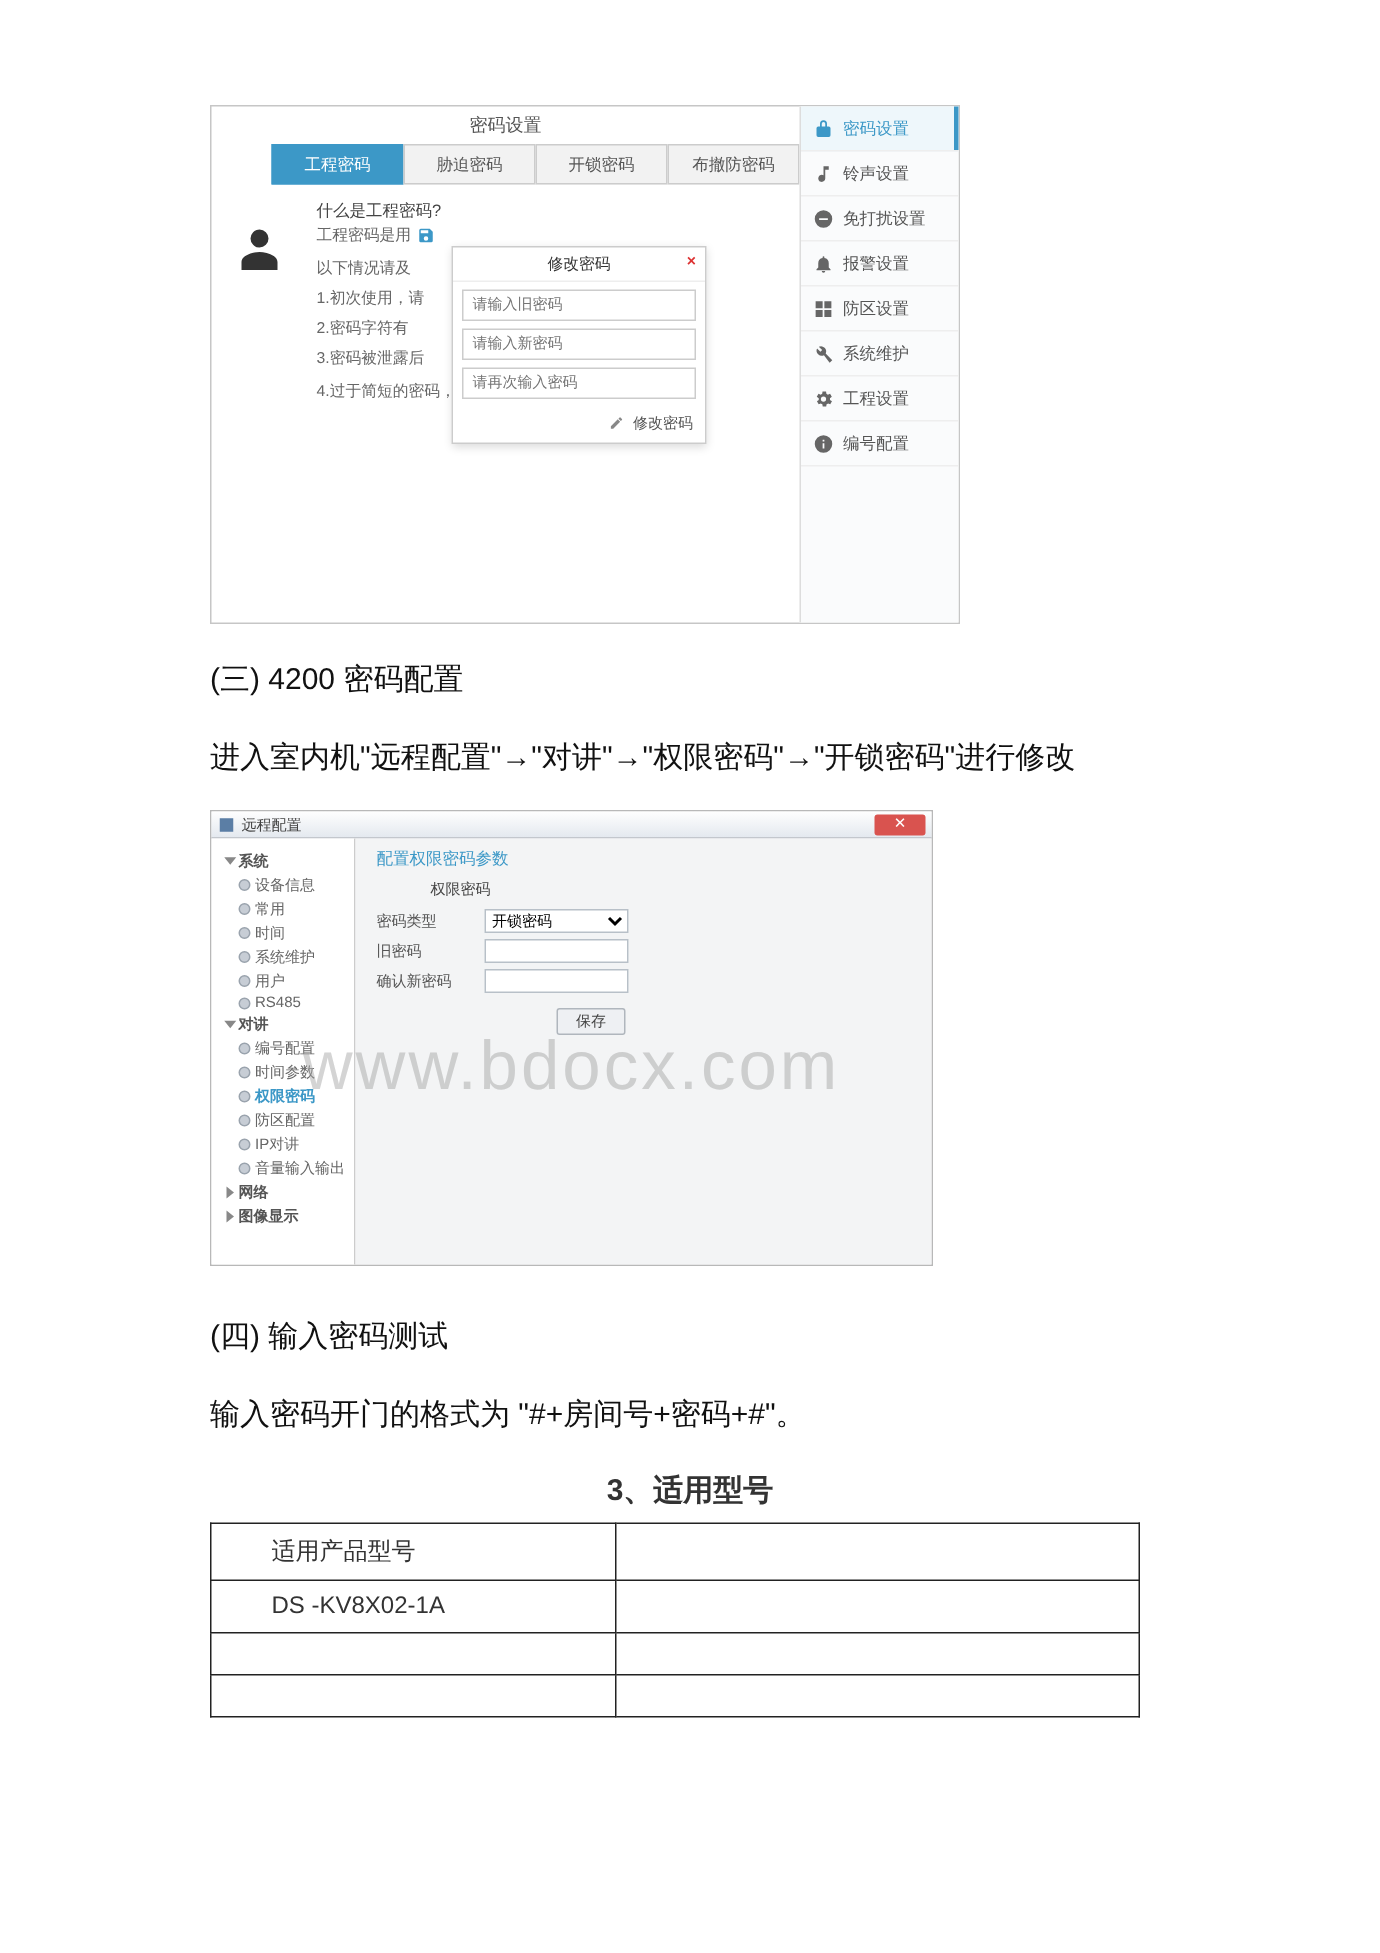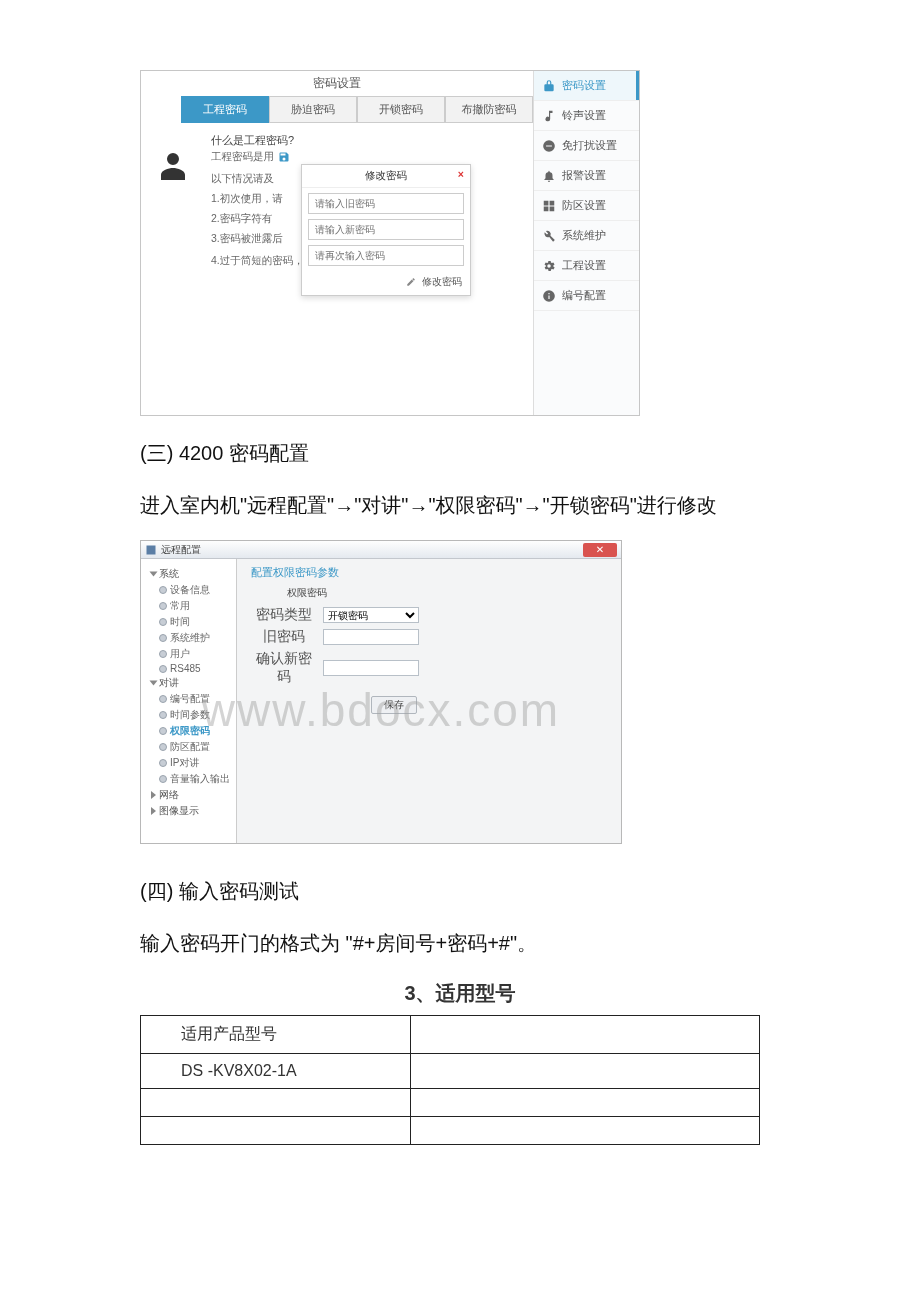--- a/index.html
+++ b/index.html
@@ -151,37 +151,37 @@
   }
   .shot2-body { display:flex; height: calc(100% - 18px);}
   .tree {
     width: 96px;
     background:#fff;
     border-right:1px solid #ccc;
     padding: 6px 2px;
     overflow:hidden;
   }
   .tree ul { list-style:none; margin:0; padding:0 0 0 8px; }
-  .tree > ul > li > .tlabel { font-weight:normal; color:#555; }
+  .tree > ul > li > .tlabel { font-weight:bold; color:#555; }
   .tree li { margin:2px 0; white-space:nowrap; }
   .tlabel { display:flex; align-items:center; gap:3px; cursor:pointer; color:#666;}
   .tlabel.sel { color:#3c98c7; font-weight:bold;}
   .tri { display:inline-block; width:0;height:0;border-top:4px solid transparent;border-bottom:4px solid transparent;border-left:5px solid #888;}
   .tri.open { transform: rotate(90deg); }
   .dot { width:8px;height:8px;border-radius:50%;background:#c7cdd5;border:1px solid #9aa3ad;}
 
   .cfg {
     flex:1;
     padding: 6px 14px;
     background:#f3f4f5;
   }
   .cfg-title { color:#3c98c7; font-size:11px; margin-bottom:6px;}
   .cfg-sub { color:#444; font-size:10px; margin: 0 0 6px 36px;}
   .frow { display:flex; align-items:center; margin:4px 0; }
-  .frow label { width: 66px; text-align:center; margin-right:6px; color:#555; font-size:14px;}
+  .frow label { width: 66px; text-align:left; margin-right:6px; color:#555; font-size:10px;}
   .frow input, .frow select {
     width: 96px; height:16px; border:1px solid #b8c0c8; background:#fff; font-size:10px;
   }
   .savebtn {
     display:inline-block; margin: 6px 0 0 120px; padding:1px 12px;
     border:1px solid #b0b6bd; background:#eef0f3; font-size:10px; color:#444; border-radius:2px; cursor:pointer;
   }
   .watermark {
     position:absolute; left:0; right:0; top: 142px;
     text-align:center; font-size:46px; letter-spacing:2px;

